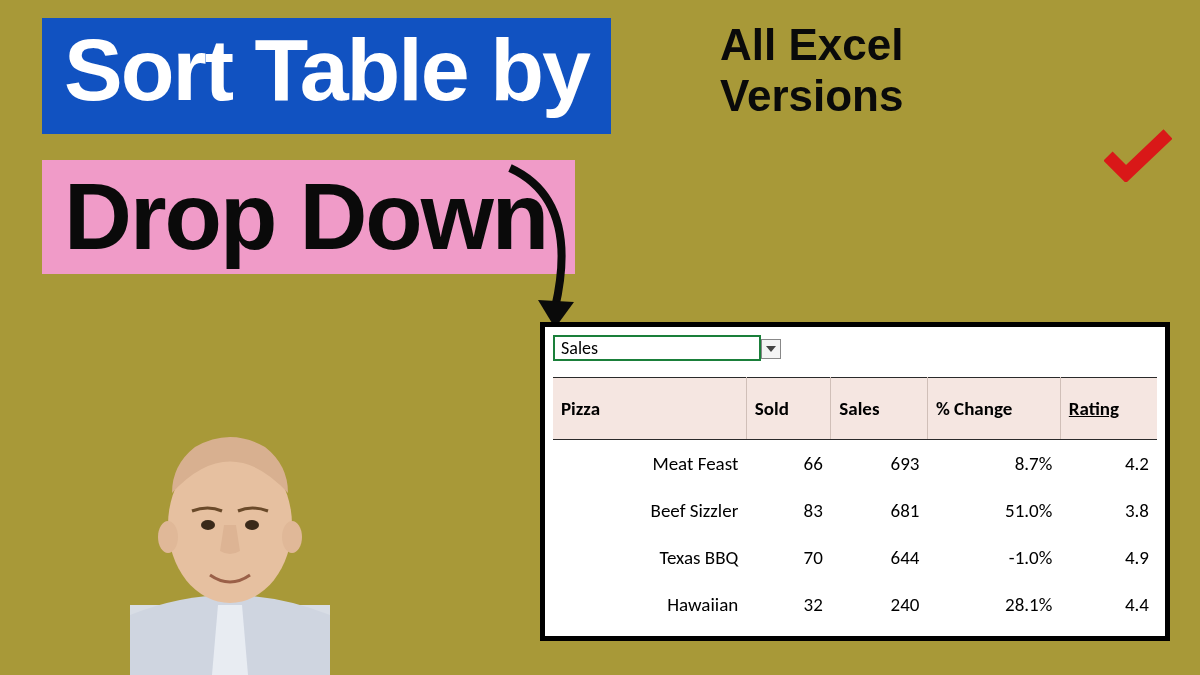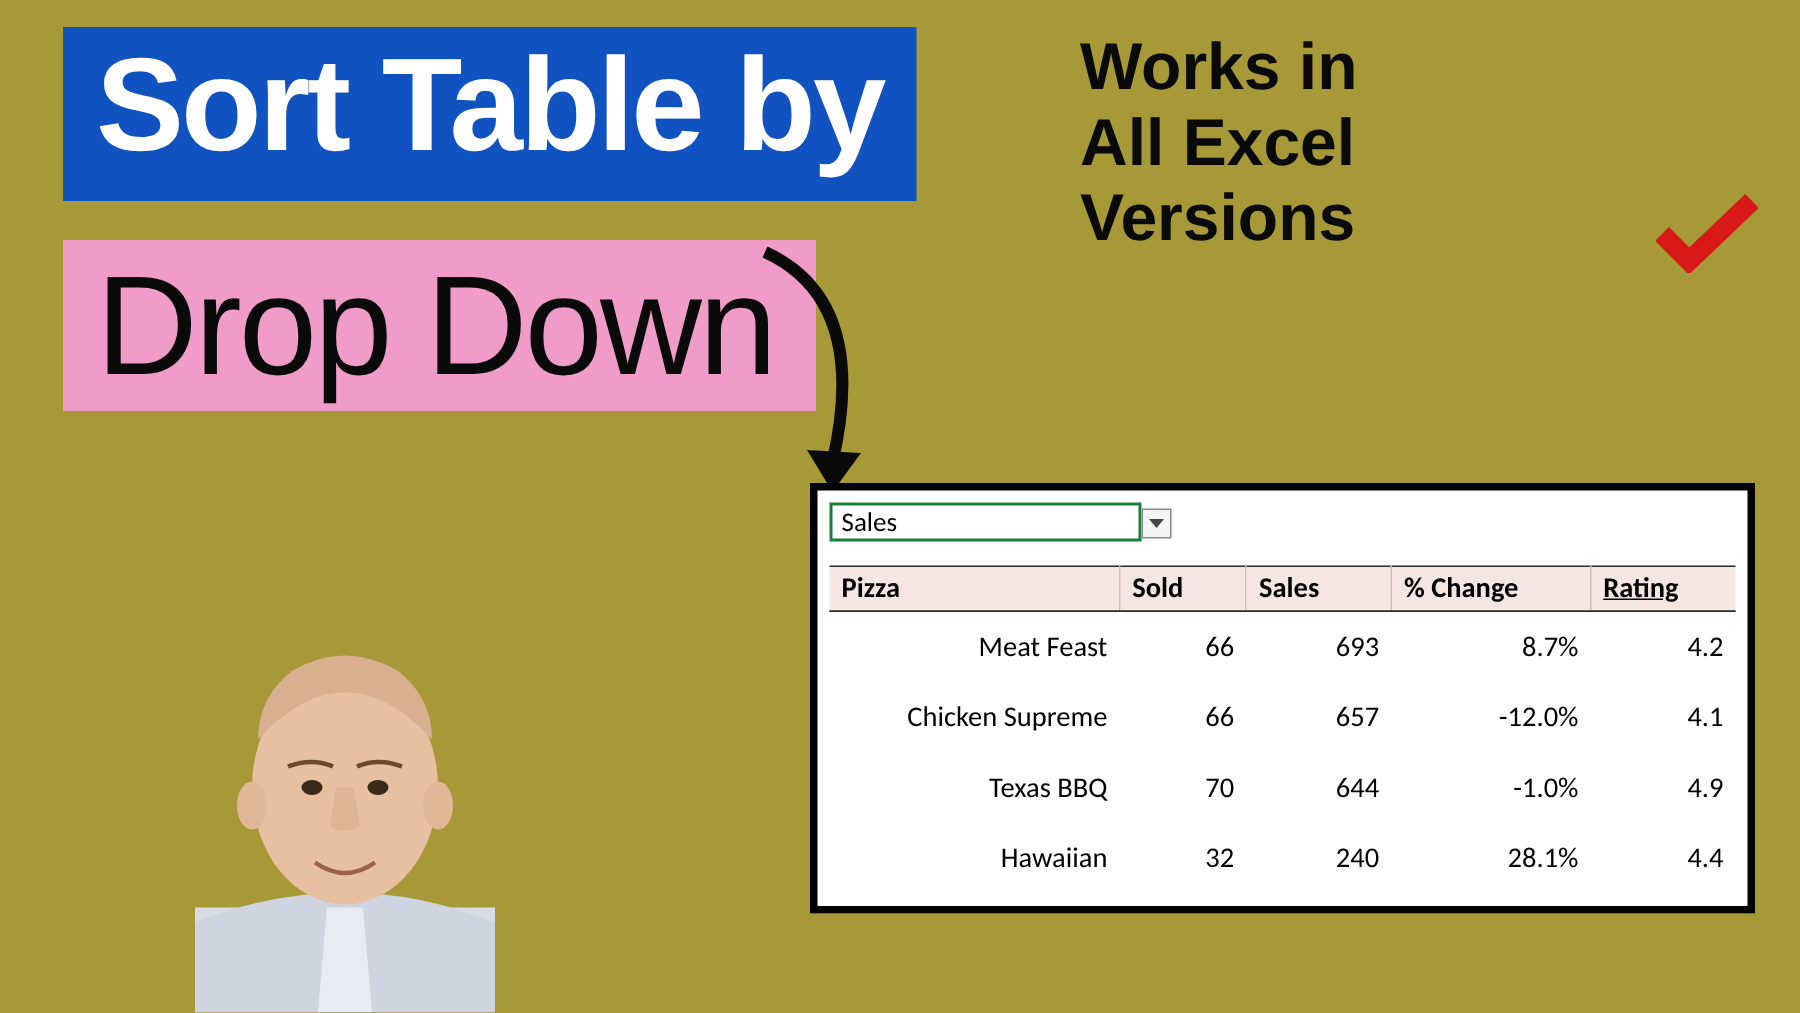--- a/index.html
+++ b/index.html
@@ -25,21 +25,21 @@
     line-height: 1;
   }
   .title-block-2 {
     position: absolute;
     left: 42px;
     top: 160px;
     background: #f09bc8;
     color: #0a0a0a;
     padding: 10px 28px 10px 22px;
     font-size: 94px;
-    font-weight: 400;
+    font-weight: 700;
     letter-spacing: -2px;
     font-family: 'Arial Black', Arial, sans-serif;
     line-height: 1;
   }
   .tagline {
     position: absolute;
     right: 60px;
     top: 20px;
     width: 420px;
     color: #0a0a0a;
@@ -102,21 +102,21 @@
     width: 100%;
     border-collapse: collapse;
     font-size: 19px;
   }
   .excel-table th {
     background: #f5e6e1;
     text-align: left;
     font-weight: bold;
     border-top: 1.5px solid #2a2a2a;
     border-bottom: 1.5px solid #2a2a2a;
-    padding: 3px 8px;
+    padding: 19px 8px;
     border-right: 1px solid #d0bfb8;
   }
   .excel-table th:last-child { border-right: none; text-decoration: underline; }
   .excel-table td {
     padding: 12px 8px;
     white-space: nowrap;
     text-align: right;
   }
   .num { text-align: right; }
   .person {
@@ -128,21 +128,20 @@
   }
 </style>
 </head>
 <body>
 
 <div class="title-block-1">Sort Table by</div>
 
 <div class="title-block-2">Drop Down</div>
 
 <div class="tagline">
-  <div>Works in</div>
   <div>All Excel</div>
   <div>Versions</div>
 </div>
 
 <svg class="check-icon" viewBox="0 0 68 54">
   <path d="M4 28 L22 46 L64 6" stroke="#d91818" stroke-width="13" fill="none" stroke-linecap="butt" stroke-linejoin="miter"></path>
 </svg>
 
 <svg class="arrow-icon" viewBox="0 0 120 180">
   <path d="M20 8 Q90 40 65 148" stroke="#0a0a0a" stroke-width="8" fill="none"></path>
@@ -171,25 +170,25 @@
     </thead>
     <tbody>
       <tr>
         <td>Meat Feast</td>
         <td class="num">66</td>
         <td class="num">693</td>
         <td class="num">8.7%</td>
         <td class="num">4.2</td>
       </tr>
       <tr>
-        <td>Chicken Supreme</td>
-        <td class="num">66</td>
-        <td class="num">657</td>
-        <td class="num">-12.0%</td>
-        <td class="num">4.1</td>
+        <td>Beef Sizzler</td>
+        <td class="num">83</td>
+        <td class="num">681</td>
+        <td class="num">51.0%</td>
+        <td class="num">3.8</td>
       </tr>
       <tr>
         <td>Texas BBQ</td>
         <td class="num">70</td>
         <td class="num">644</td>
         <td class="num">-1.0%</td>
         <td class="num">4.9</td>
       </tr>
       <tr>
         <td>Hawaiian</td>

